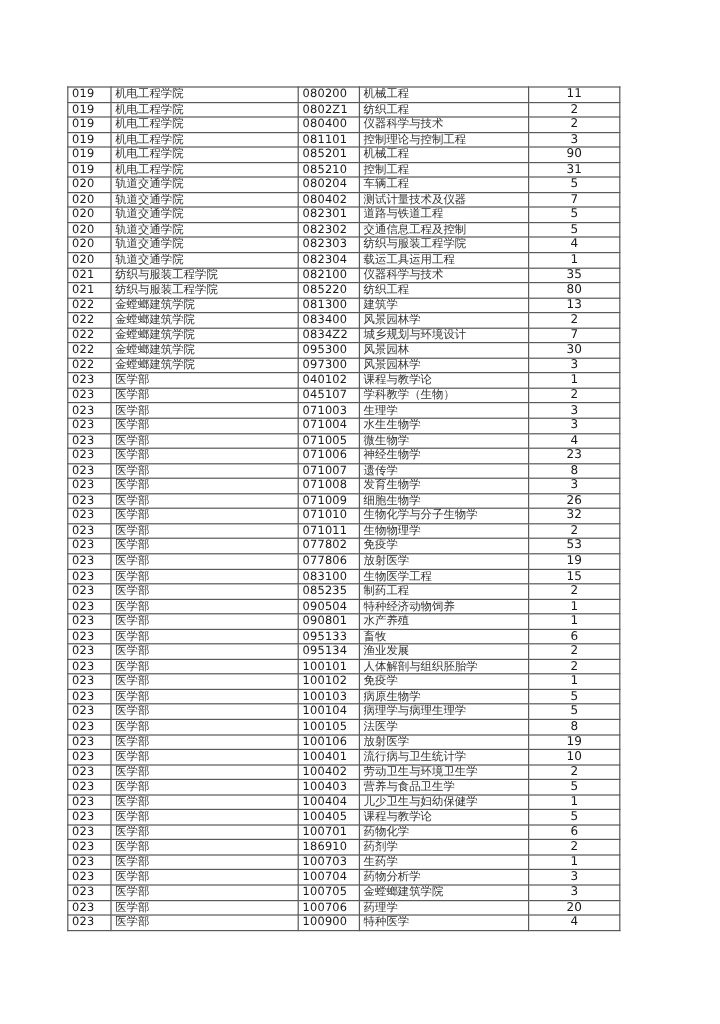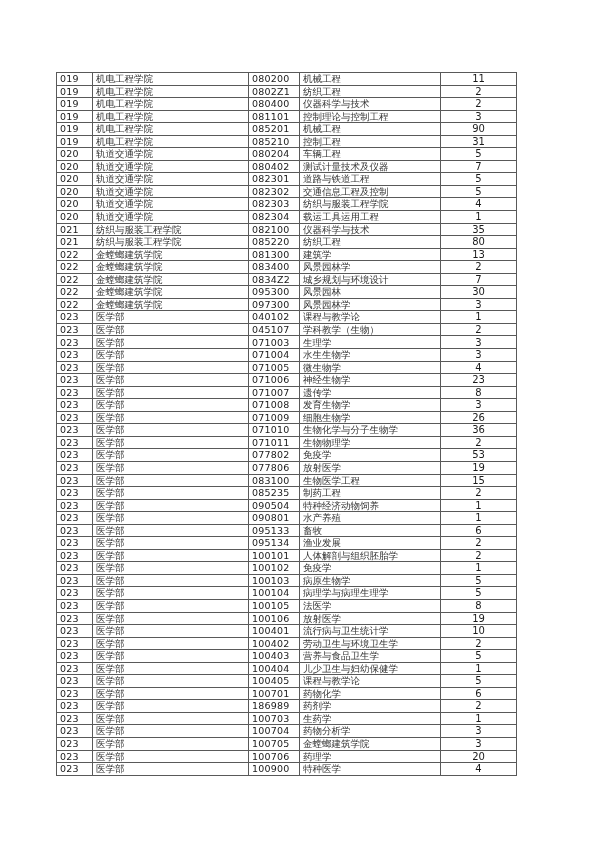--- a/index.html
+++ b/index.html
@@ -259,21 +259,21 @@
           <td>医学部</td>
           <td class="code">071009</td>
           <td>细胞生物学</td>
           <td class="num">26</td>
         </tr>
         <tr>
           <td class="code">023</td>
           <td>医学部</td>
           <td class="code">071010</td>
           <td>生物化学与分子生物学</td>
-          <td class="num">36</td>
+          <td class="num">32</td>
         </tr>
         <tr>
           <td class="code">023</td>
           <td>医学部</td>
           <td class="code">071011</td>
           <td>生物物理学</td>
           <td class="num">2</td>
         </tr>
         <tr>
           <td class="code">023</td>
@@ -411,21 +411,21 @@
         <tr>
           <td class="code">023</td>
           <td>医学部</td>
           <td class="code">100701</td>
           <td>药物化学</td>
           <td class="num">6</td>
         </tr>
         <tr>
           <td class="code">023</td>
           <td>医学部</td>
-          <td class="code">186989</td>
+          <td class="code">186910</td>
           <td>药剂学</td>
           <td class="num">2</td>
         </tr>
         <tr>
           <td class="code">023</td>
           <td>医学部</td>
           <td class="code">100703</td>
           <td>生药学</td>
           <td class="num">1</td>
         </tr>

